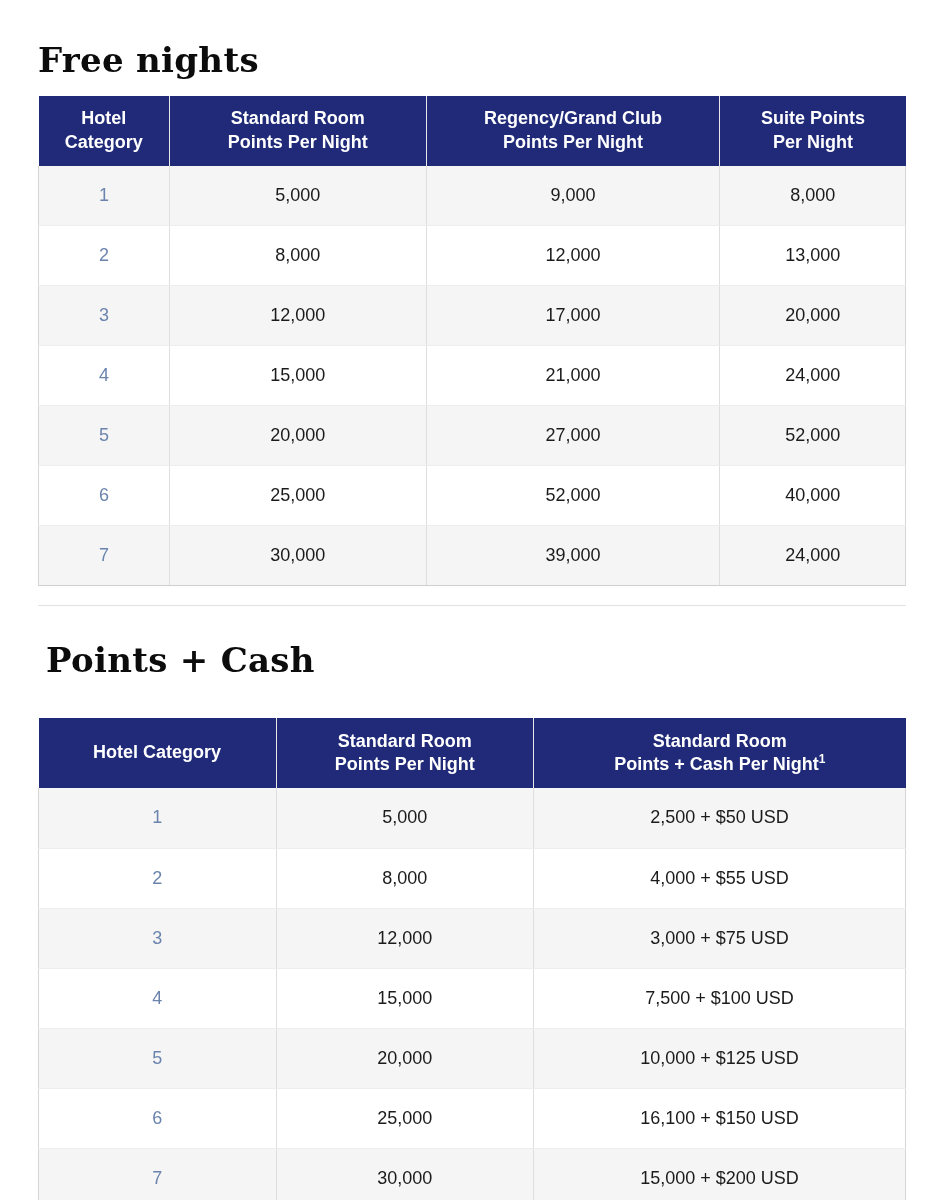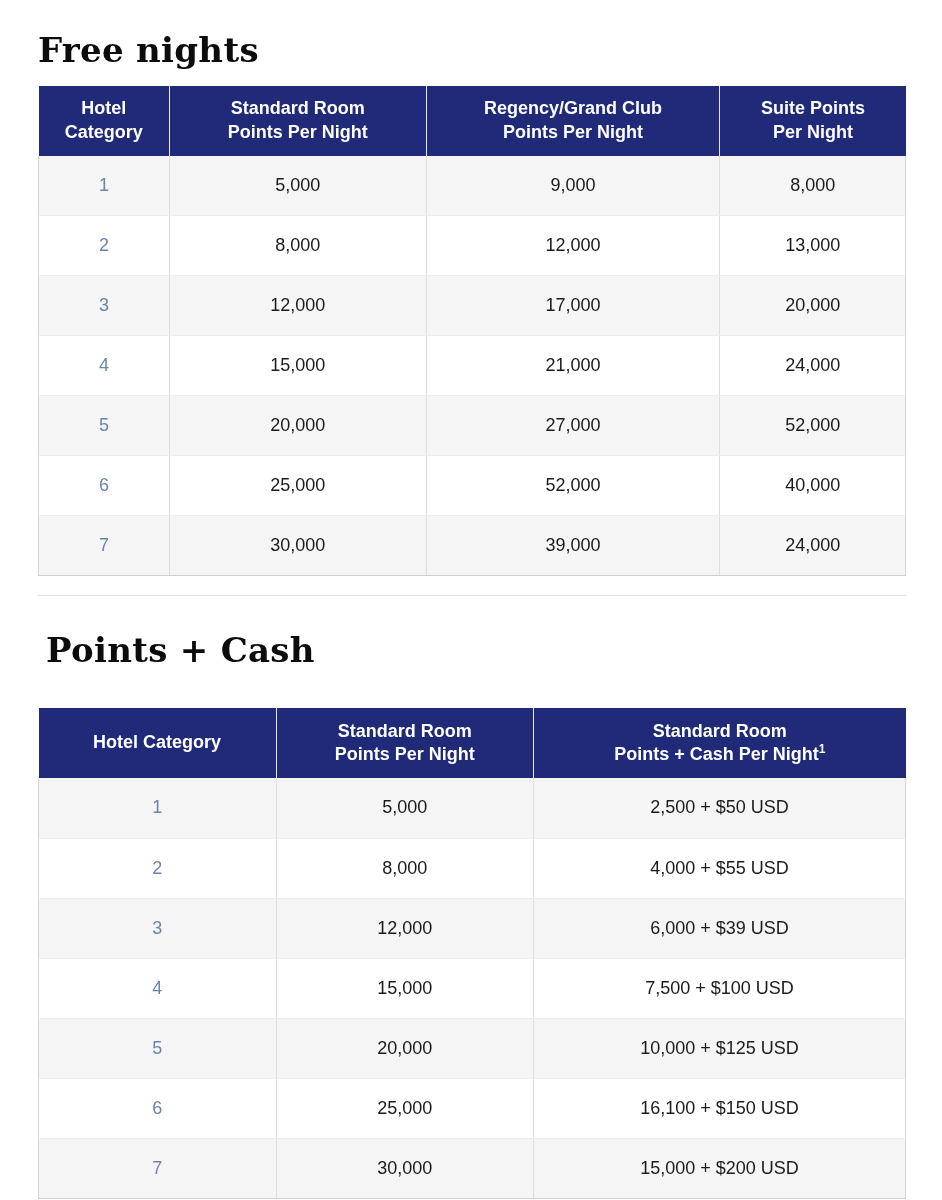--- a/index.html
+++ b/index.html
@@ -24,21 +24,21 @@
     background: #ffffff;
   }
 
   .section-title {
     font-family: "DejaVu Serif", "Liberation Serif", serif;
     font-size: 34px;
     font-weight: 700;
     color: #0c0c0c;
     line-height: 1.2;
     letter-spacing: 0.3px;
-    margin: 10px 0 15px 0;
+    margin: 20px 0 15px 0;
   }
   .section-title.second {
     margin: 34px 0 37px 8px;
   }
 
   table.award-table {
     width: 100%;
     border-collapse: collapse;
     table-layout: fixed;
   }
@@ -189,21 +189,21 @@
           <td>2,500 + $50 USD</td>
         </tr>
         <tr>
           <td><span class="cat-link">2</span></td>
           <td>8,000</td>
           <td>4,000 + $55 USD</td>
         </tr>
         <tr>
           <td><span class="cat-link">3</span></td>
           <td>12,000</td>
-          <td>6,000 + $39 USD</td>
+          <td>3,000 + $75 USD</td>
         </tr>
         <tr>
           <td><span class="cat-link">4</span></td>
           <td>15,000</td>
           <td>7,500 + $100 USD</td>
         </tr>
         <tr>
           <td><span class="cat-link">5</span></td>
           <td>20,000</td>
           <td>10,000 + $125 USD</td>

